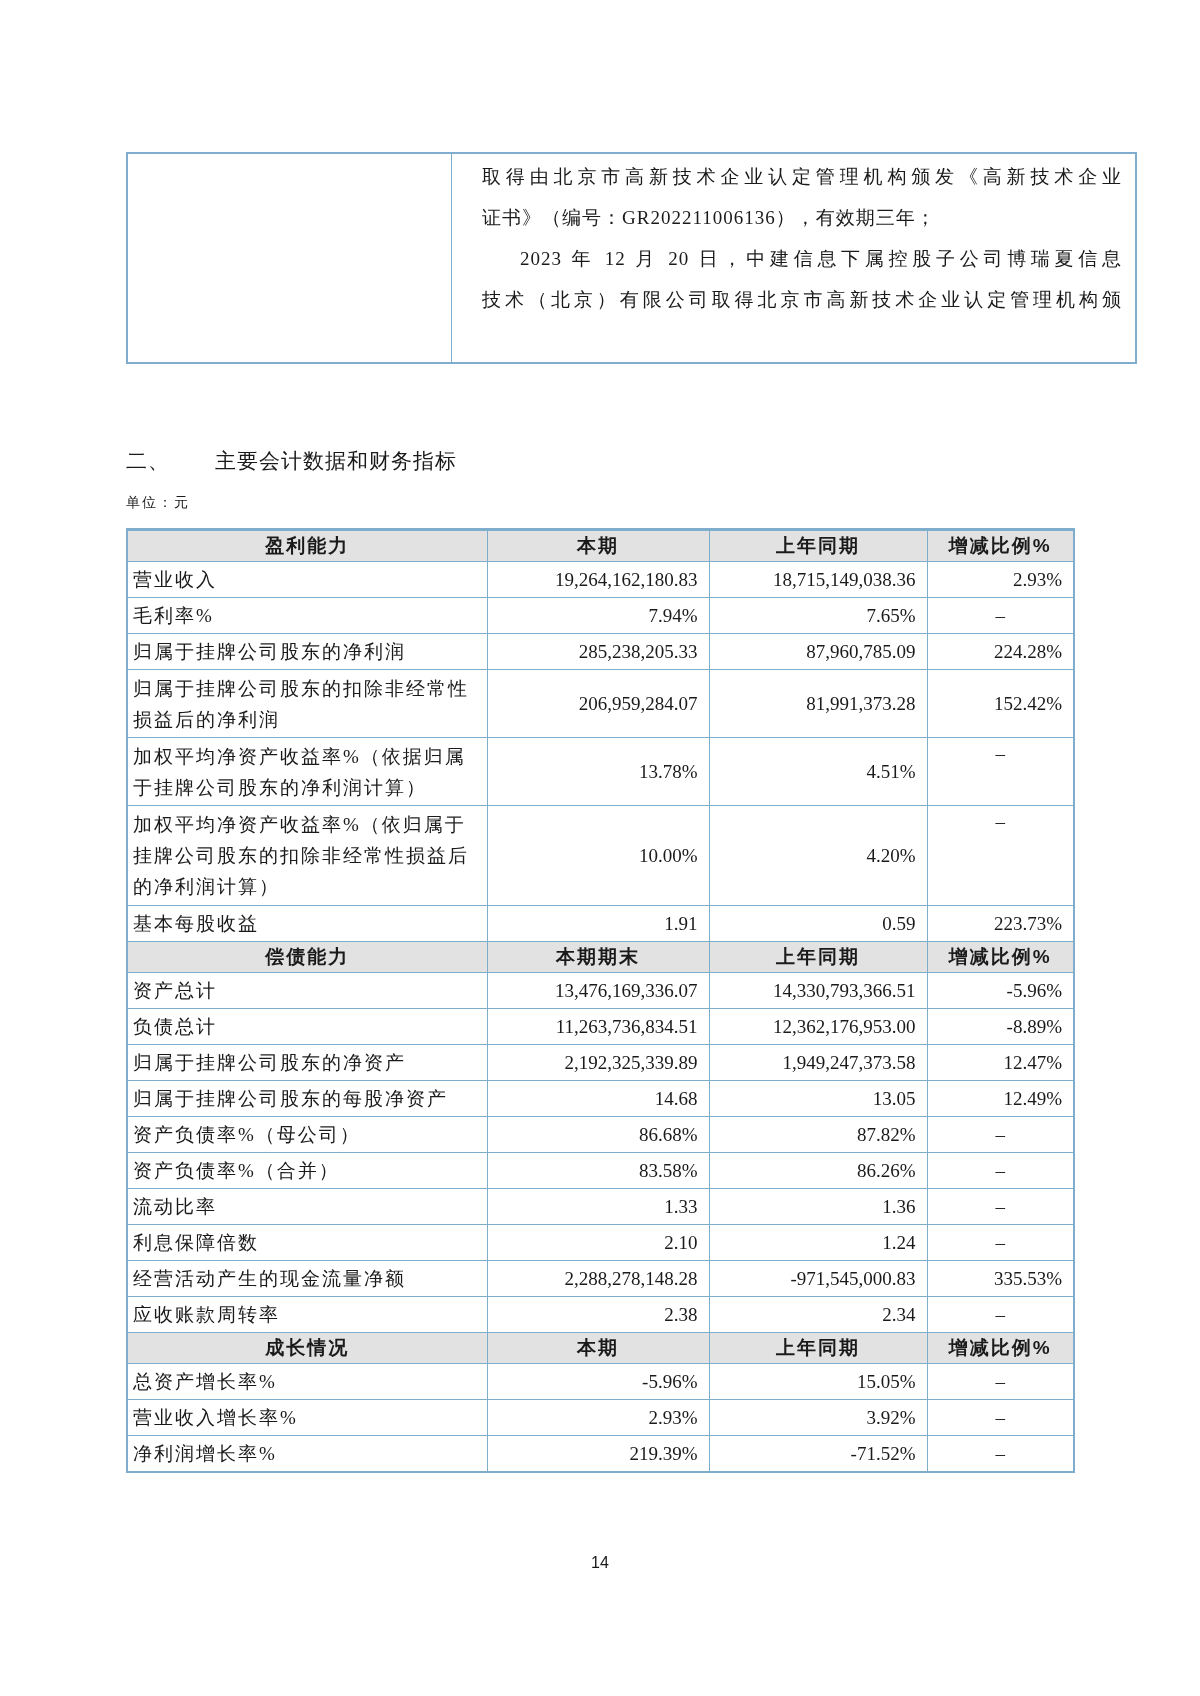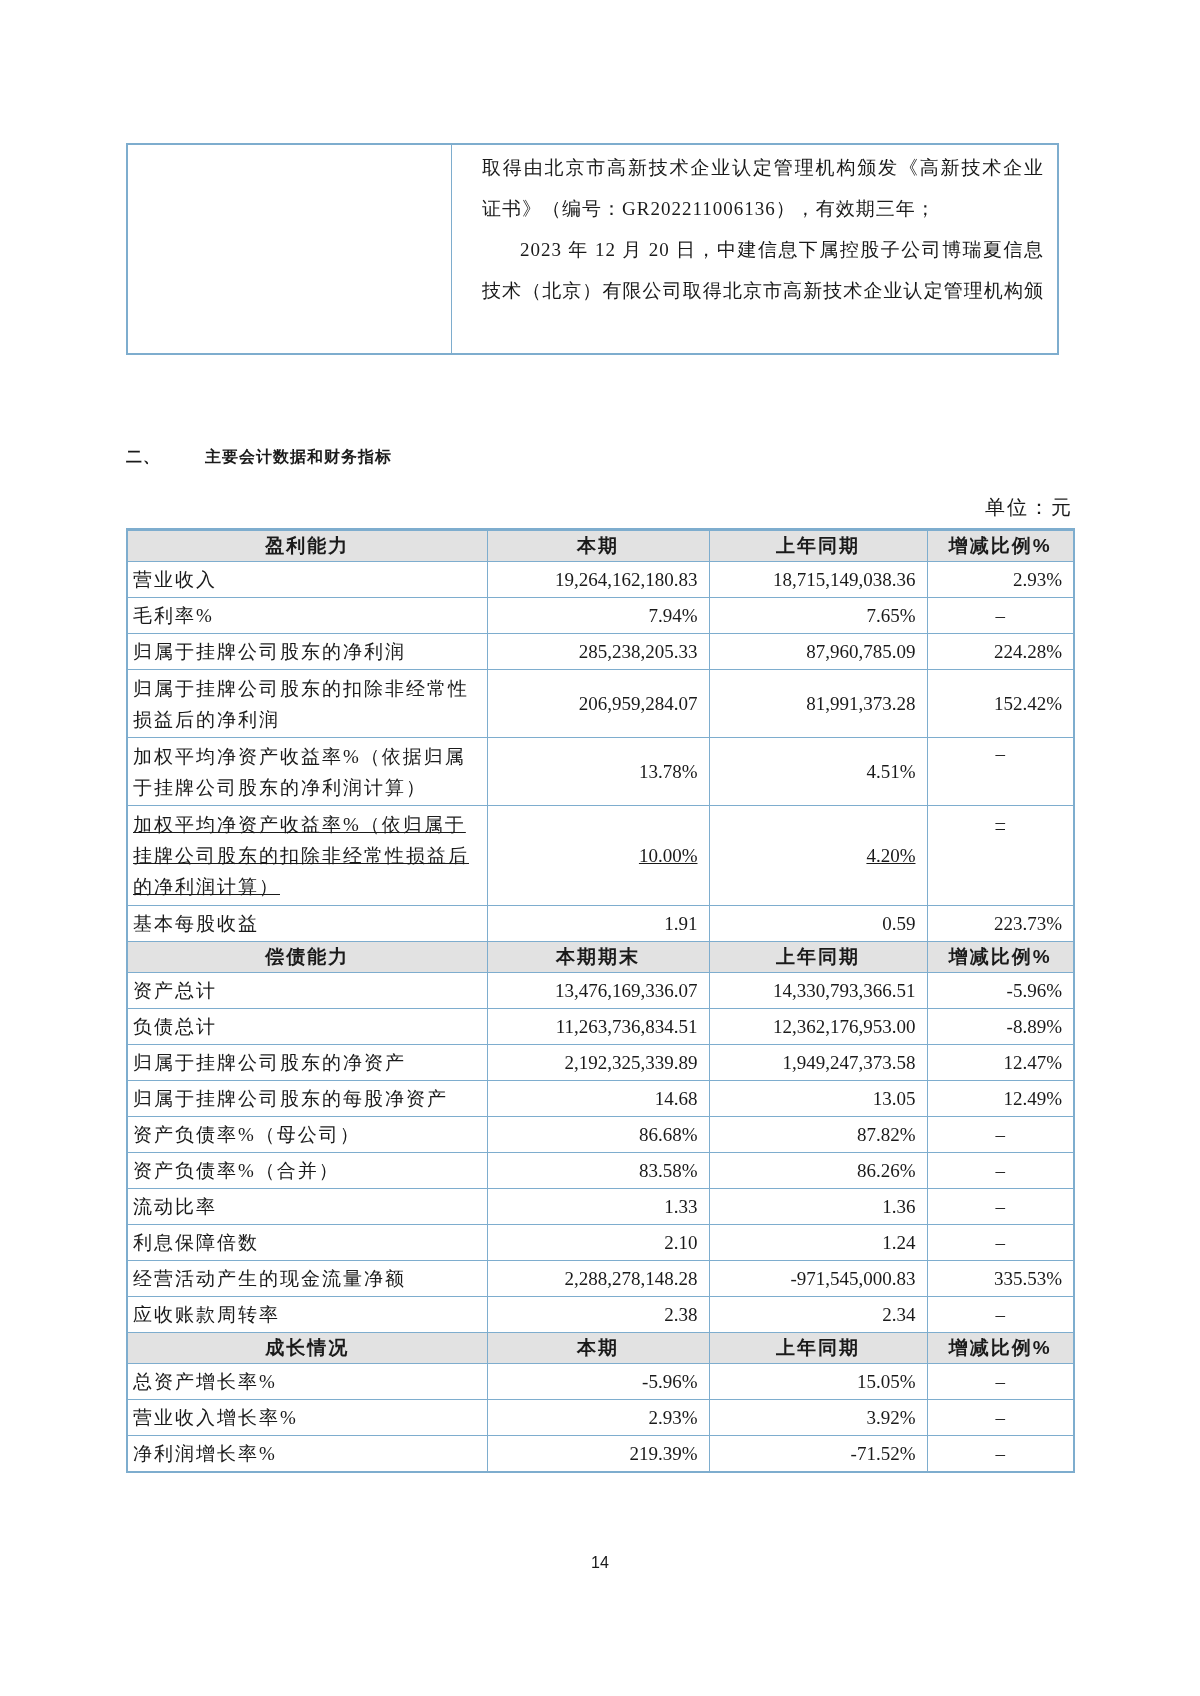--- a/index.html
+++ b/index.html
@@ -4,67 +4,67 @@
 <style>
   html,body{margin:0;padding:0;}
   body{
     width:1200px;height:1696px;position:relative;background:#ffffff;
     font-family:"Liberation Serif","DejaVu Serif",serif;
     color:#1a1a1a;
   }
 
   
   .cert-table{
-    position:absolute;left:126px;top:143px;width:933px;height:212px;
+    position:absolute;left:126px;top:152px;width:1011px;height:212px;
     border:2px solid #7eadce;box-sizing:border-box;display:flex;
   }
   .cert-table .cell-left{
     width:324px;border-right:1px solid #7eadce;box-sizing:border-box;
   }
   .cert-table .cell-right{
     flex:1;box-sizing:border-box;padding:2px 13px 2px 30px;
     font-size:19px;line-height:41px;letter-spacing:1px;
   }
   .cert-line{white-space:nowrap;overflow:hidden;}
   .cert-line.fill{text-align:justify;text-align-last:justify;white-space:normal;}
   .cert-line.indent{text-indent:2em;}
 
   
   .section-heading{
     position:absolute;left:126px;top:447px;
     font-family:"Liberation Sans","DejaVu Sans",sans-serif;
-    font-weight:bold;font-size:16px;letter-spacing:1px;
+    font-weight:normal;font-size:21px;letter-spacing:1px;
   }
   .section-heading .numeral{display:inline-block;margin-right:45px;}
 
   
   .unit-row{
-    position:absolute;left:126px;top:494px;width:947px;text-align:right;
-    font-size:20px;letter-spacing:2px;
+    position:absolute;left:126px;top:494px;width:947px;text-align:left;
+    font-size:14px;letter-spacing:2px;
   }
 
   
   .fin-table{
     position:absolute;left:126px;top:528px;width:947px;
     border-collapse:collapse;table-layout:fixed;
     font-size:19px;
   }
   .fin-table{border:2px solid #7eadce;border-top-width:3px;}
   .fin-table td{
     border:1px solid #7eadce;box-sizing:border-box;
     vertical-align:middle;padding:2px 4px;
   }
   .fin-table col.c1{width:360px;}
   .fin-table col.c2{width:222px;}
   .fin-table col.c3{width:218px;}
   .fin-table col.c4{width:147px;}
   .fin-table tr{height:34px;}
   .fin-table tr.sec{height:31px;}
   .fin-table tr.h2{height:68px;}
-  .fin-table tr.h3{height:100px;text-decoration:underline;}
+  .fin-table tr.h3{height:100px;}
   .fin-table tr.sec td{
     background:#e2e2e2;text-align:center;font-weight:bold;
     font-family:"Liberation Sans","DejaVu Sans",sans-serif;
     font-size:19px;letter-spacing:2px;
   }
   .fin-table td.lbl{text-align:left;padding-left:5px;letter-spacing:2px;line-height:31px;}
   .fin-table td.num{text-align:right;padding-right:11px;}
   .fin-table td.ctr{text-align:center;}
   .fin-table td.top{vertical-align:top;padding-top:5px;}
 

